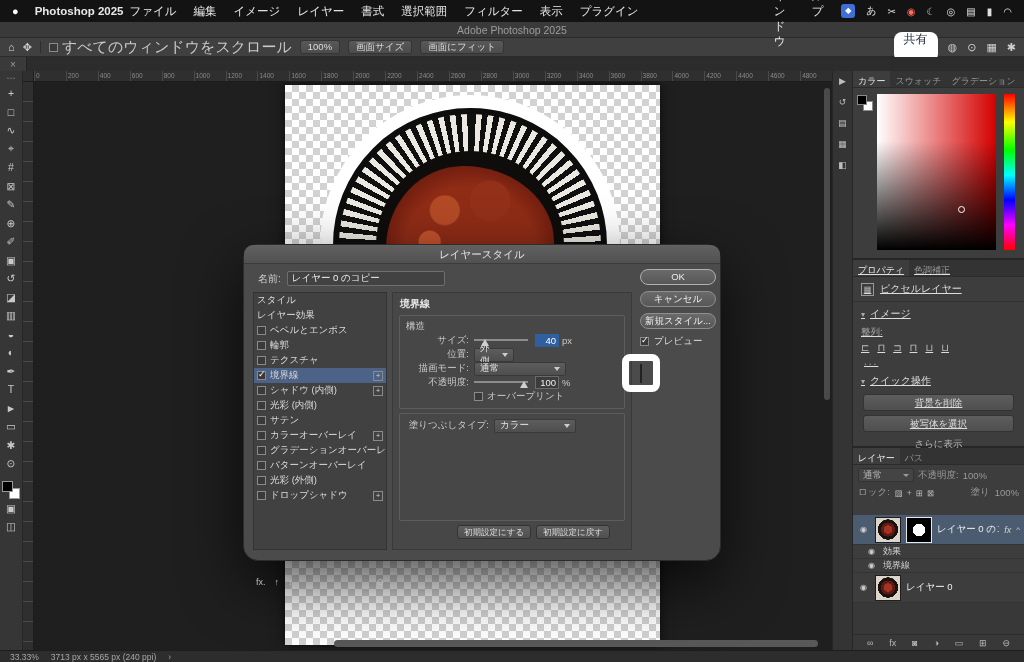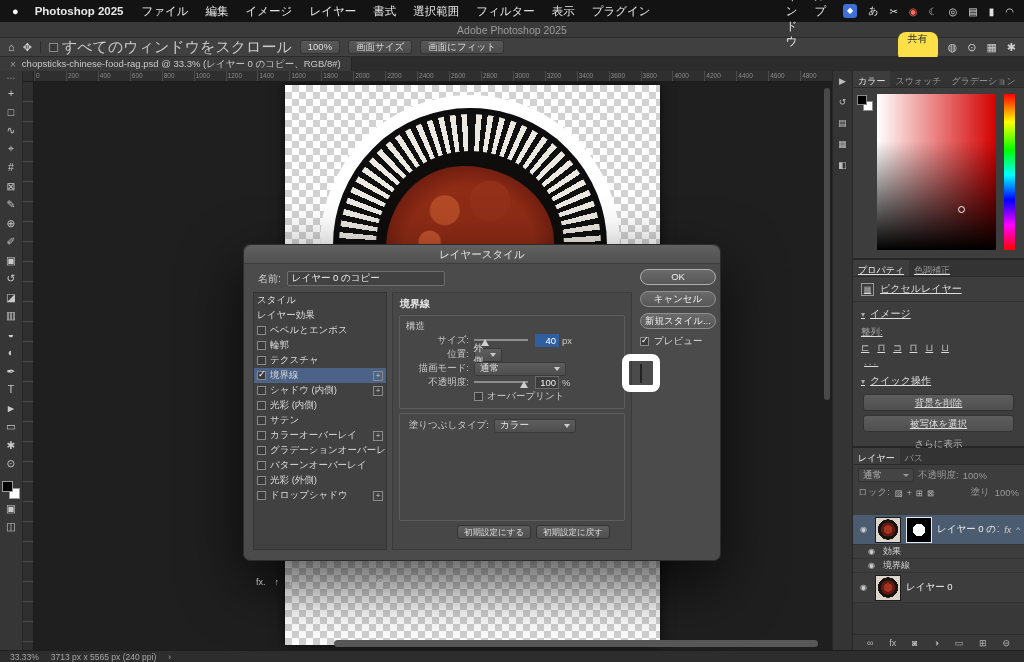--- a/index.html
+++ b/index.html
@@ -2,42 +2,42 @@
 <html><head>
 <meta charset="utf-8">
 <style>
   * { margin:0; padding:0; box-sizing:border-box; }
   html,body { width:1024px; height:662px; overflow:hidden; }
   body { position:relative; background:#1e1e1e; font-family:"Liberation Sans",sans-serif; color:#ddd; -webkit-font-smoothing:antialiased; }
 
   
   .menubar { position:absolute; top:0; left:0; right:0; height:22px; background:#131313; display:flex; align-items:center; padding:0 12px; font-size:11.5px; color:#e8e8e8; z-index:50; }
   .apple { font-size:11px; margin-right:16px; color:#fff; }
-  .app-name { font-weight:bold; margin-right:18px; white-space:nowrap; }
+  .app-name { font-weight:bold; margin-right:6px; white-space:nowrap; }
   .menus { display:flex;align-items:center; }
   .menus .menu-item { margin-right:17px; white-space:nowrap; }
   .menus-right { display:flex; margin-left:118px; }
   .menus-right .menu-item { margin-right:17px; }
   .mb-right { margin-left:auto; display:flex; align-items:center; gap:11px; font-size:10px; }
   .status-icon { color:#e0e0e0; }
   .status-icon.blue { background:#3d6fd6; color:#fff; width:14px; height:14px; border-radius:3px; text-align:center; line-height:14px; font-size:8px; }
   .status-icon.red { color:#ff6b5e; }
 
   
   .titlebar { position:absolute; top:22px; left:0; right:0; height:16px; background:#3a3a3a; border-bottom:1px solid #2a2a2a; text-align:center; font-size:10.5px; line-height:16px; color:#9c9c9c; z-index:40; }
 
   
   .optionsbar { position:absolute; top:38px; left:0; right:0; height:19px; background:#404040; border-bottom:1px solid #2a2a2a; display:flex; align-items:center; gap:8px; padding:0 8px; z-index:40; }
   .ob-icon { color:#cfcfcf; font-size:11px; }
   .ob-sep { width:1px; height:12px; background:#2d2d2d; }
   .ob-check { display:flex; align-items:center; gap:4px; font-size:15px; color:#c9c9c9; }
   .cbox { width:9px; height:9px; border:1px solid #8a8a8a; background:#383838; position:relative; flex:0 0 9px; }
   .ob-btn { height:14px; background:linear-gradient(#585858,#4c4c4c); border:1px solid #343434; border-radius:3px; color:#ddd; font-size:9.5px; line-height:12px; padding:0 7px; white-space:nowrap; }
   .ob-right { margin-left:auto; display:flex; align-items:center; gap:10px; }
-  .share-pill { height:30px; background:#fde047; color:#1c2733; border-radius:8px; font-size:10px; line-height:14px; padding:0 10px; }
+  .share-pill { height:30px; background:#ffffff; color:#1c2733; border-radius:8px; font-size:12px; line-height:14px; padding:0 10px; }
 
   
   .tabbar { position:absolute; top:57px; left:0; right:0; height:14px; background:#2c2c2c; z-index:40; display:flex; }
   .doc-tab { background:#3a3a3a; display:flex; align-items:center; gap:6px; padding:0 10px; font-size:9.5px; color:#c9c9c9; border-right:1px solid #242424; white-space:nowrap; }
   .doc-close { color:#9a9a9a; font-size:10px; }
 
   
   .toolbar { position:absolute; left:0; top:71px; width:23px; bottom:12px; background:#363636; border-right:1px solid #262626; display:flex; flex-direction:column; align-items:center; padding-top:1px; z-index:30; }
   .tool { width:19px; height:18.5px; display:flex; align-items:center; justify-content:center; font-size:10.5px; color:#c9c9c9; }
   .tool-more { height:12px; font-size:9px; color:#a7a7a7; }
@@ -119,21 +119,21 @@
   .fxbadge { color:#cfcfcf; font-size:9px; font-style:italic; }
   .caret-up { color:#cfcfcf; font-size:8px; }
   .crow { height:14px; display:flex; align-items:center; gap:5px; padding-left:12px; color:#d5d5d5; background:#3d3d3d; border-bottom:1px solid #343434; font-size:9px; }
   .lfiller { flex:1; background:#383838; }
   .lfooter { height:16px; border-top:1px solid #2d2d2d; background:#383838; display:flex; align-items:center; justify-content:space-around; padding:0 6px; color:#b8b8b8; font-size:9px; }
 
   
   .statusbar { position:absolute; left:0; right:0; bottom:0; height:12px; background:#2d2d2d; border-top:1px solid #1d1d1d; display:flex; align-items:center; gap:12px; padding:0 10px; font-size:8.5px; color:#a8a8a8; z-index:45; }
 
   
-  .dialog { position:absolute; left:243px; top:244px; width:478px; height:317px; background:#4b4b4b; border:1px solid #2c2c2c; border-radius:7px; box-shadow:0 22px 60px rgba(0,0,0,.7); z-index:60; }
+  .dialog { position:absolute; left:243px; top:244px; width:478px; height:317px; background:#4b4b4b; border:1px solid #2c2c2c; border-radius:15px; box-shadow:0 22px 60px rgba(0,0,0,.7); z-index:60; }
   .dlg-titlebar { height:19px; background:linear-gradient(#616161,#515151); border-radius:9px 9px 0 0; border-bottom:1px solid #3c3c3c; text-align:center; font-size:10.5px; line-height:18px; color:#e3e3e3; }
   .dlg-name-row { position:absolute; left:14px; top:26px; display:flex; gap:6px; align-items:center; font-size:10px; color:#cfcfcf; }
   .name-input { width:158px; height:15px; background:#424242; border:1px solid #6e6e6e; border-radius:2px; color:#eee; font-size:9.5px; padding:0 4px; font-family:"Liberation Sans",sans-serif; }
 
   .style-list { position:absolute; left:9px; top:47px; width:134px; height:258px; background:#414141; border:1px solid #333; overflow:hidden; }
   .style-item { display:flex; align-items:center; gap:4px; height:15px; padding:0 3px; font-size:9.5px; color:#dcdcdc; white-space:nowrap; overflow:hidden; }
   .style-item.selected { background:#4c6287; }
   .chk { width:9px; height:9px; border:1px solid #8a8a8a; background:#3a3a3a; flex:0 0 9px; position:relative; }
   .chk.checked::after { content:"✓"; position:absolute; left:0; top:-3px; font-size:9px; color:#fff; }
   .plusbox { margin-left:auto; width:10px; height:10px; border:1px solid #8a8a8a; color:#ccc; font-size:8px; line-height:8px; text-align:center; flex:0 0 10px; }
@@ -149,21 +149,21 @@
   .flabel { width:64px; text-align:right; margin-right:5px; white-space:nowrap; overflow:hidden; }
   .slider { position:relative; width:54px; height:11px; margin-right:7px; flex:0 0 54px; }
   .slider::before { content:""; position:absolute; left:0; right:0; top:4px; height:2px; background:#8d8d8d; }
   .sthumb { position:absolute; top:4px; width:0; height:0; border-left:4px solid transparent; border-right:4px solid transparent; border-bottom:7px solid #cfcfcf; }
   .sthumb.low { left:7px; } .sthumb.high { right:0; }
   .num-field { min-width:24px; height:13px; background:#3c3c3c; border:1px solid #6a6a6a; color:#eee; font-size:9.5px; text-align:right; padding:0 2px; line-height:11px; }
   .num-field.sel { background:#2f5f9e; border-color:#2f5f9e; color:#fff; }
   .unit { margin-left:3px; }
   .dropdown { display:inline-flex; align-items:center; justify-content:space-between; background:linear-gradient(#5d5d5d,#4e4e4e); border:1px solid #393939; border-radius:2px; height:14px; color:#e3e3e3; padding:0 5px; }
   .dropdown::after { content:""; width:0; height:0; border-left:3px solid transparent; border-right:3px solid transparent; border-top:4px solid #ccc; margin-left:7px; }
-  .dd-pos { width:28px;justify-content:flex-end; } .dd-blend { width:92px; } .dd-fill { width:82px; }
+  .dd-pos { width:40px;justify-content:flex-end; } .dd-blend { width:92px; } .dd-fill { width:82px; }
   .group2 { height:108px; }
   .color-swatch { width:24px; height:14px; background:#ffffff; border:1px solid #2c2c2c; box-shadow:0 0 0 1px #777; }
   .default-btns { position:absolute; left:64px; bottom:10px; display:flex; gap:5px; }
   .small-btn { height:14px; background:linear-gradient(#5e5e5e,#505050); border:1px solid #333; border-radius:3px; color:#ddd; font-size:8.5px; line-height:12px; padding:0 6px; white-space:nowrap; }
 
   .dlg-right { position:absolute; left:396px; top:24px; width:76px; }
   .dlg-btn { display:block; width:76px; height:16px; border-radius:8px; background:linear-gradient(#6a6a6a,#575757); border:1px solid #8e8e8e; color:#eee; font-size:9.5px; text-align:center; line-height:14px; margin-bottom:6px; white-space:nowrap; overflow:hidden; }
   .dlg-btn.primary { border-color:#b0b0b0; }
   .preview-row { display:flex; align-items:center; gap:5px; font-size:9.5px; color:#ddd; margin:3px 0 17px; }
   .preview-thumb { width:76px; height:76px; background:#0a0a0a; border:1px solid #222; position:relative; }
@@ -230,21 +230,20 @@
         <span class="ob-icon">⊙</span>
         <span class="ob-icon">▦</span>
         <span class="ob-icon">✱</span>
       </span>
   </span>
 </div>
 
 <div class="tabbar">
   <span class="doc-tab">
     <span class="doc-close">×</span>
-    <span>chopsticks-chinese-food-rag.psd @ 33.3% (レイヤー 0 のコピー、RGB/8#)</span>
   </span>
 </div>
 
 <div class="toolbar">
   <span class="tool tool-more">⋯</span>
   <span style="display:flex;flex-direction:column;align-items:center;">
 
   <span class="tool">+</span>
       <span class="tool">□</span>
       <span class="tool">∿</span>

